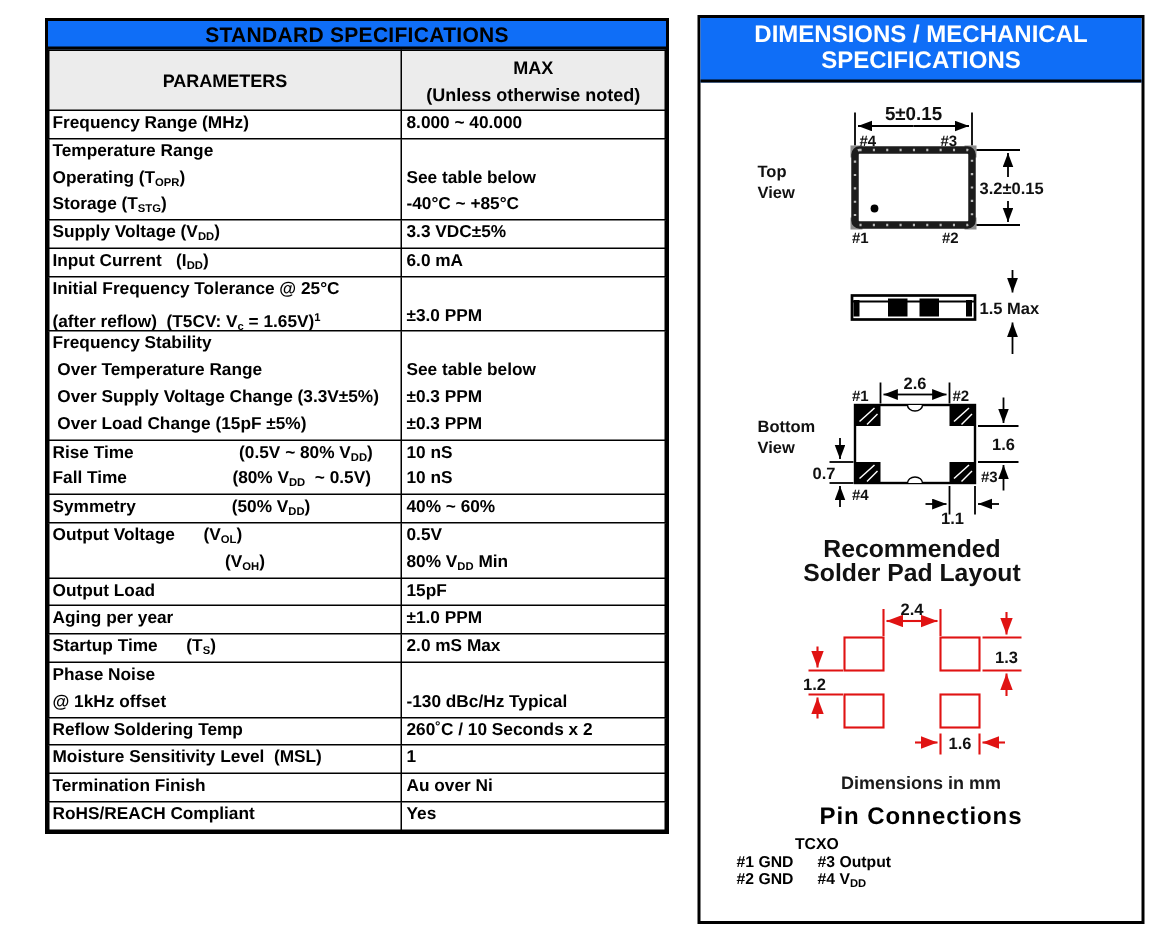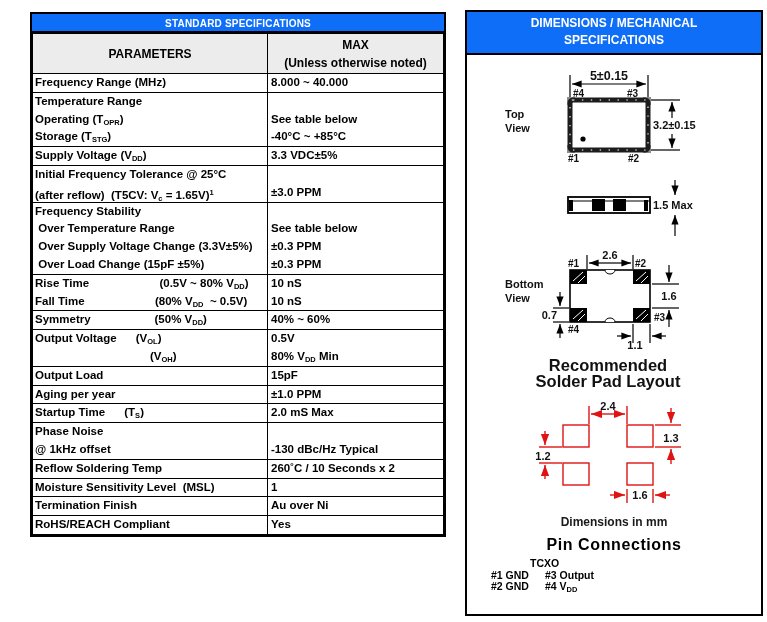--- a/index.html
+++ b/index.html
@@ -5,41 +5,41 @@
   :root { --blue:#0f6ef7; --red:#e01313; }
   * { box-sizing:border-box; }
   html,body { margin:0; padding:0; }
   body {
     width:767px; height:622px; background:#fff; position:relative;
     font-family:"Liberation Sans", sans-serif; color:#000;
   }
   
   .spec-panel { position:absolute; left:30px; top:12px; width:416px; border:2px solid #000; background:#fff; }
   .spec-title {
-    background:var(--blue); color:#ffffff; font-weight:bold; font-size:10px;
+    background:var(--blue); color:#000000; font-weight:bold; font-size:14px;
     text-align:center; height:19px; line-height:19px; border-bottom:2px solid #000;
     letter-spacing:.2px;
   }
   table.spec { border-collapse:collapse; width:100%; table-layout:fixed; }
   table.spec th, table.spec td { border:1px solid #000; padding:0; }
   table.spec thead th {
     background:#ececec; font-weight:bold; font-size:12px; height:40px;
     text-align:center; vertical-align:middle; line-height:18px;
   }
   th.c1 { width:235px; }
   table.spec td { vertical-align:top; font-weight:bold; font-size:11.5px; }
   .ln { height:17.8px; line-height:17.8px; white-space:pre; overflow:hidden; padding-left:2px; }
   td.vc .ln { padding-left:3px; }
   sub { font-size:7.5px; vertical-align:-2px; }
   sup { font-size:7.5px; vertical-align:4px; }
   
   .mech-panel { position:absolute; left:465px; top:10px; width:298px; height:606px; border:2px solid #000; background:#fff; }
   .mech-header {
     position:relative; z-index:2; background:var(--blue); border-bottom:2px solid #000;
-    color:#fff; font-weight:bold; font-size:12px; line-height:17px; text-align:center;
+    color:#fff; font-weight:bold; font-size:16px; line-height:17px; text-align:center;
     padding:3px 0 4px 0;
   }
   svg.mech { position:absolute; left:0; top:0; width:294px; height:598px; z-index:1; }
   svg.mech text { font-family:"Liberation Sans", sans-serif; font-weight:bold; fill:#111; }
   .t10 { font-size:10px; } .t11 { font-size:11px; } .t12 { font-size:12.5px; } .t16 { font-size:16.5px; }
   .bl { stroke:#000; stroke-width:1.2; fill:none; }
   .rl { stroke:var(--red); stroke-width:1.4; fill:none; }
   .rt { fill:var(--red); }
   .dims-note { position:absolute; z-index:2; top:503px; left:0; width:100%; text-align:center; font-size:12px; font-weight:bold; color:#1a1a1a; }
   .pin-conn-title { position:absolute; z-index:2; top:524px; left:0; width:100%; text-align:center; font-size:16px; font-weight:bold; letter-spacing:.6px; }
@@ -87,20 +87,28 @@
         <tr>
           <td class="pc">
             <div class="ln">Supply Voltage (V<sub>DD</sub>)</div>
           </td>
           <td class="vc">
             <div class="ln">3.3 VDC±5%</div>
           </td>
         </tr>
         <tr>
           <td class="pc">
+            <div class="ln">Input Current   (I<sub>DD</sub>)</div>
+          </td>
+          <td class="vc">
+            <div class="ln">6.0 mA</div>
+          </td>
+        </tr>
+        <tr>
+          <td class="pc">
             <div class="ln">Initial Frequency Tolerance @ 25°C</div>
             <div class="ln">(after reflow)  (T5CV: V<sub>c</sub> = 1.65V)<sup>1</sup></div>
           </td>
           <td class="vc">
             <div class="ln"></div>
             <div class="ln">±3.0 PPM</div>
           </td>
         </tr>
         <tr>
           <td class="pc">

